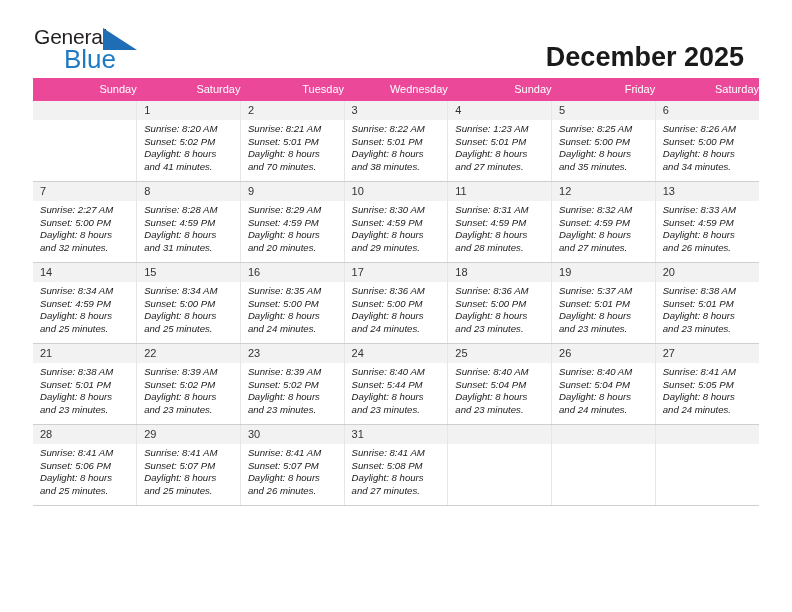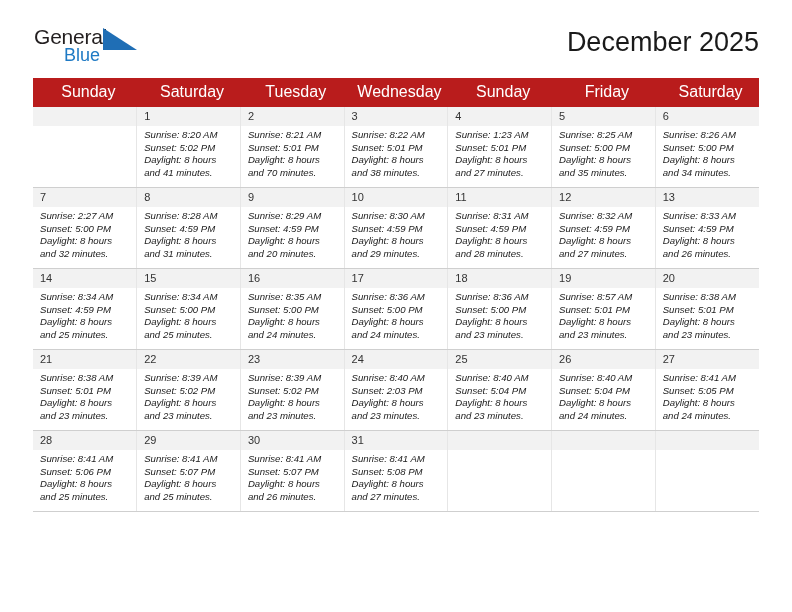--- a/index.html
+++ b/index.html
@@ -40,21 +40,21 @@
   .brand-general {
     font-size: 21px;
     color: #231f20;
     letter-spacing: -0.2px;
     display: block;
     position: absolute;
     left: 1px;
     top: 0;
   }
   .brand-blue {
-    font-size: 18px;
+    font-size: 26px;
     color: #1f7ac4;
     display: block;
     position: absolute;
     left: 31px;
     top: 20px;
   }
   .brand-flag {
     position: absolute;
     left: 70px;
     top: 2px;
@@ -64,44 +64,44 @@
   .brand-flag svg { display: block; }
 
   .title-block {
     text-align: right;
     padding-top: 2px;
   }
   .cal-title {
     font-size: 27px;
     color: #1a1a1a;
     line-height: 1.1;
-    font-weight: normal;
-    margin: 0;
+    font-weight: bold;
+    margin: 15px;
     white-space: nowrap;
   }
   .cal-subtitle {
     font-size: 13.5px;
     color: #1a1a1a;
     margin: 7px 2px 0 0;
     white-space: nowrap;
   }
 
   
   .calendar {
     width: 726px;
     border-collapse: collapse;
     table-layout: fixed;
     margin-top: 6px;
   }
   .calendar th {
-    background: #b91c1c;
+    background: #ec4899;
     color: #ffffff;
-    font-size: 16px;
+    font-size: 11px;
     font-weight: normal;
-    text-align: center;
+    text-align: right;
     padding: 5px 0 6px 7px;
     height: 11px;
     border: none;
   }
   .calendar td {
     vertical-align: top;
     border-left: 1px solid #e6e6e6;
     border-right: 1px solid #e6e6e6;
     border-bottom: 1px solid #cfcfcf;
     padding: 0;
@@ -333,21 +333,21 @@
             <div class="info">
               <div>Sunrise: 8:36 AM</div>
               <div>Sunset: 5:00 PM</div>
               <div>Daylight: 8 hours</div>
               <div>and 23 minutes.</div>
             </div>
           </td>
           <td>
             <div class="daynum">19</div>
             <div class="info">
-              <div>Sunrise: 8:57 AM</div>
+              <div>Sunrise: 5:37 AM</div>
               <div>Sunset: 5:01 PM</div>
               <div>Daylight: 8 hours</div>
               <div>and 23 minutes.</div>
             </div>
           </td>
           <td>
             <div class="daynum">20</div>
             <div class="info">
               <div>Sunrise: 8:38 AM</div>
               <div>Sunset: 5:01 PM</div>
@@ -381,21 +381,21 @@
               <div>Sunrise: 8:39 AM</div>
               <div>Sunset: 5:02 PM</div>
               <div>Daylight: 8 hours</div>
               <div>and 23 minutes.</div>
             </div>
           </td>
           <td>
             <div class="daynum">24</div>
             <div class="info">
               <div>Sunrise: 8:40 AM</div>
-              <div>Sunset: 2:03 PM</div>
+              <div>Sunset: 5:44 PM</div>
               <div>Daylight: 8 hours</div>
               <div>and 23 minutes.</div>
             </div>
           </td>
           <td>
             <div class="daynum">25</div>
             <div class="info">
               <div>Sunrise: 8:40 AM</div>
               <div>Sunset: 5:04 PM</div>
               <div>Daylight: 8 hours</div>

